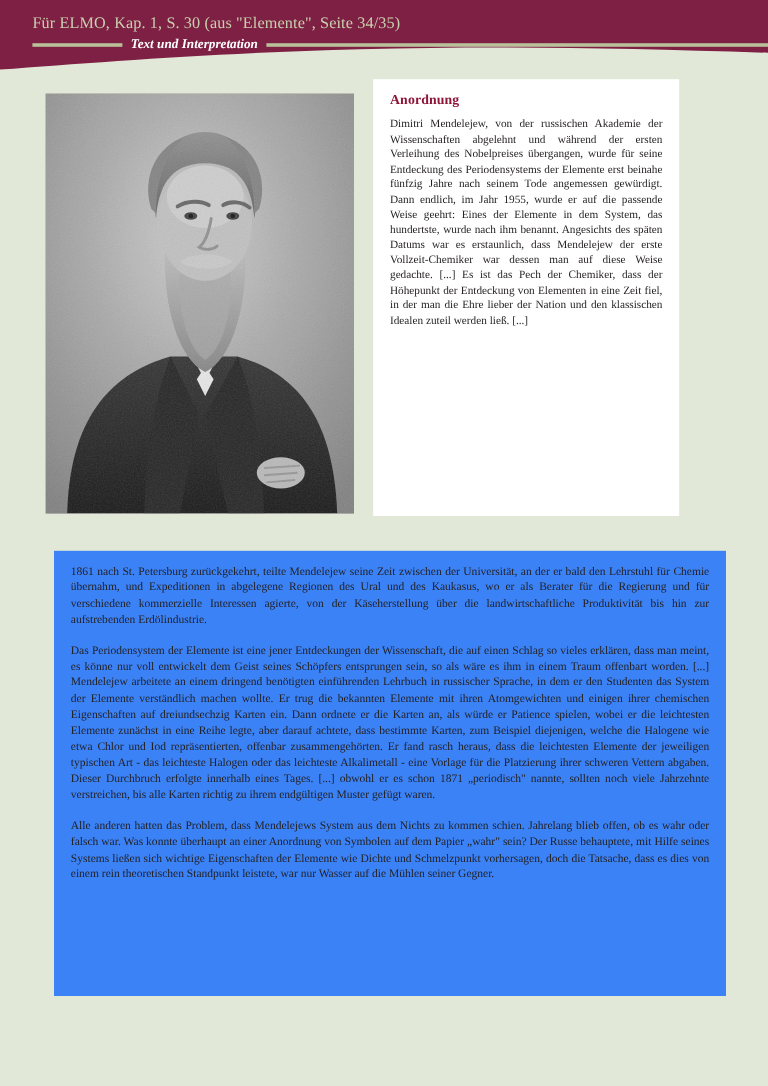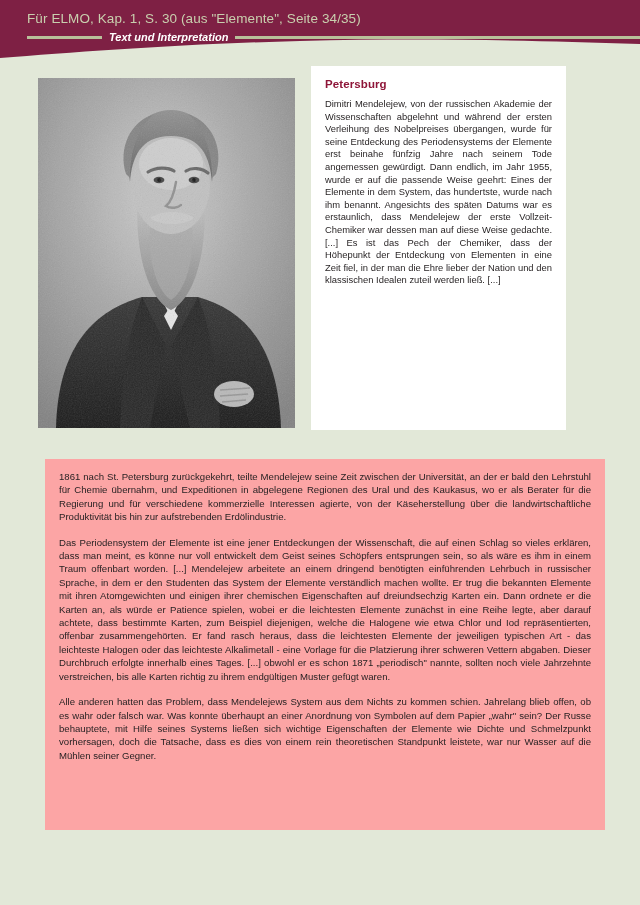--- a/index.html
+++ b/index.html
@@ -13,20 +13,21 @@
     background: #e2e8d8;
     font-family: "Liberation Sans", sans-serif;
   }
 
   #page {
     position: relative;
     width: 640px;
     height: 905px;
     background: #e2e8d8;
     overflow: hidden;
+    font-family: Liberation Serif, serif;
   }
 
   
   #header {
     position: absolute;
     left: 0;
     top: 0;
     width: 640px;
     height: 62px;
     overflow: hidden;
@@ -117,21 +118,21 @@
   }
   .sidepara:last-child { margin-bottom: 0; }
 
   
   #mainbox {
     position: absolute;
     left: 45px;
     top: 459px;
     width: 560px;
     height: 371px;
-    background: #fca5a5;
+    background: #3b82f6;
     box-sizing: border-box;
     padding: 11px 14px 12px 14px;
   }
   .mainpara {
     margin: 0 0 12px 0;
     font-size: 9.6px;
     line-height: 13.4px;
     color: #231f20;
     text-align: justify;
   }
@@ -260,21 +261,21 @@
       <path d="M182 312 L212 310" stroke="#a0a0a0" stroke-width="1.6"></path>
       <path d="M182 318 L210 316" stroke="#a0a0a0" stroke-width="1.6"></path>
       <path d="M184 324 L208 322" stroke="#a0a0a0" stroke-width="1.6"></path>
 
       <rect x="0" y="0" width="257" height="350" filter="url(#grain)" fill="none" opacity="0.9"></rect>
       <rect x="0" y="0" width="257" height="350" fill="#000" opacity="0.05"></rect>
     </svg>
   </div>
 
   <div id="sidebox">
-    <h2>Petersburg</h2>
+    <h2>Anordnung</h2>
     <p class="sidepara">Dimitri Mendelejew, von der russischen Akademie der Wissenschaften abgelehnt und während der ersten Verleihung des Nobelpreises übergangen, wurde für seine Entdeckung des Periodensystems der Elemente erst beinahe fünfzig Jahre nach seinem Tode angemessen gewürdigt. Dann endlich, im Jahr 1955, wurde er auf die passende Weise geehrt: Eines der Elemente in dem System, das hundertste, wurde nach ihm benannt. Angesichts des späten Datums war es erstaunlich, dass Mendelejew der erste Vollzeit-Chemiker war dessen man auf diese Weise gedachte. [...] Es ist das Pech der Chemiker, dass der Höhepunkt der Entdeckung von Elementen in eine Zeit fiel, in der man die Ehre lieber der Nation und den klassischen Idealen zuteil werden ließ. [...]</p>
   </div>
 
   <div id="mainbox">
     <p class="mainpara">1861 nach St. Petersburg zurückgekehrt, teilte Mendelejew seine Zeit zwischen der Universität, an der er bald den Lehrstuhl für Chemie übernahm, und Expeditionen in abgelegene Regionen des Ural und des Kaukasus, wo er als Berater für die Regierung und für verschiedene kommerzielle Interessen agierte, von der Käseherstellung über die landwirtschaftliche Produktivität bis hin zur aufstrebenden Erdölindustrie.</p>
     <p class="mainpara">Das Periodensystem der Elemente ist eine jener Entdeckungen der Wissenschaft, die auf einen Schlag so vieles erklären, dass man meint, es könne nur voll entwickelt dem Geist seines Schöpfers entsprungen sein, so als wäre es ihm in einem Traum offenbart worden. [...] Mendelejew arbeitete an einem dringend benötigten einführenden Lehrbuch in russischer Sprache, in dem er den Studenten das System der Elemente verständlich machen wollte. Er trug die bekannten Elemente mit ihren Atomgewichten und einigen ihrer chemischen Eigenschaften auf dreiundsechzig Karten ein. Dann ordnete er die Karten an, als würde er Patience spielen, wobei er die leichtesten Elemente zunächst in eine Reihe legte, aber darauf achtete, dass bestimmte Karten, zum Beispiel diejenigen, welche die Halogene wie etwa Chlor und Iod repräsentierten, offenbar zusammengehörten. Er fand rasch heraus, dass die leichtesten Elemente der jeweiligen typischen Art - das leichteste Halogen oder das leichteste Alkalimetall - eine Vorlage für die Platzierung ihrer schweren Vettern abgaben. Dieser Durchbruch erfolgte innerhalb eines Tages. [...] obwohl er es schon 1871 „periodisch" nannte, sollten noch viele Jahrzehnte verstreichen, bis alle Karten richtig zu ihrem endgültigen Muster gefügt waren.</p>
     <p class="mainpara">Alle anderen hatten das Problem, dass Mendelejews System aus dem Nichts zu kommen schien. Jahrelang blieb offen, ob es wahr oder falsch war. Was konnte überhaupt an einer Anordnung von Symbolen auf dem Papier „wahr" sein? Der Russe behauptete, mit Hilfe seines Systems ließen sich wichtige Eigenschaften der Elemente wie Dichte und Schmelzpunkt vorhersagen, doch die Tatsache, dass es dies von einem rein theoretischen Standpunkt leistete, war nur Wasser auf die Mühlen seiner Gegner.</p>
   </div>
 
 

